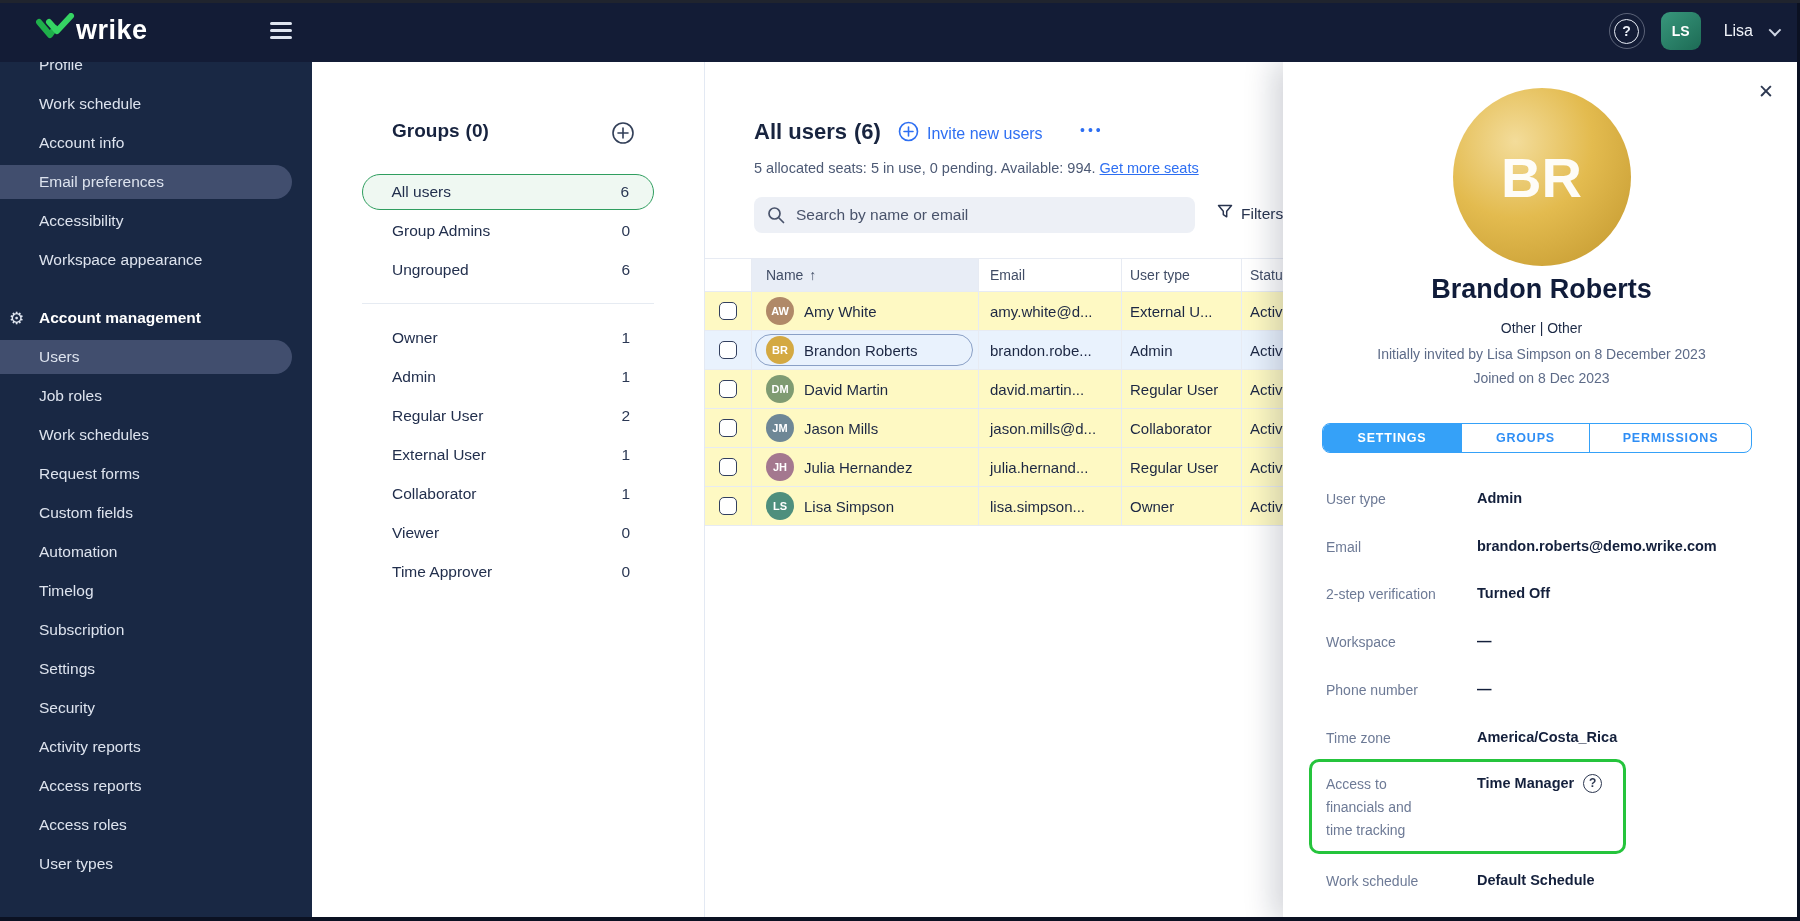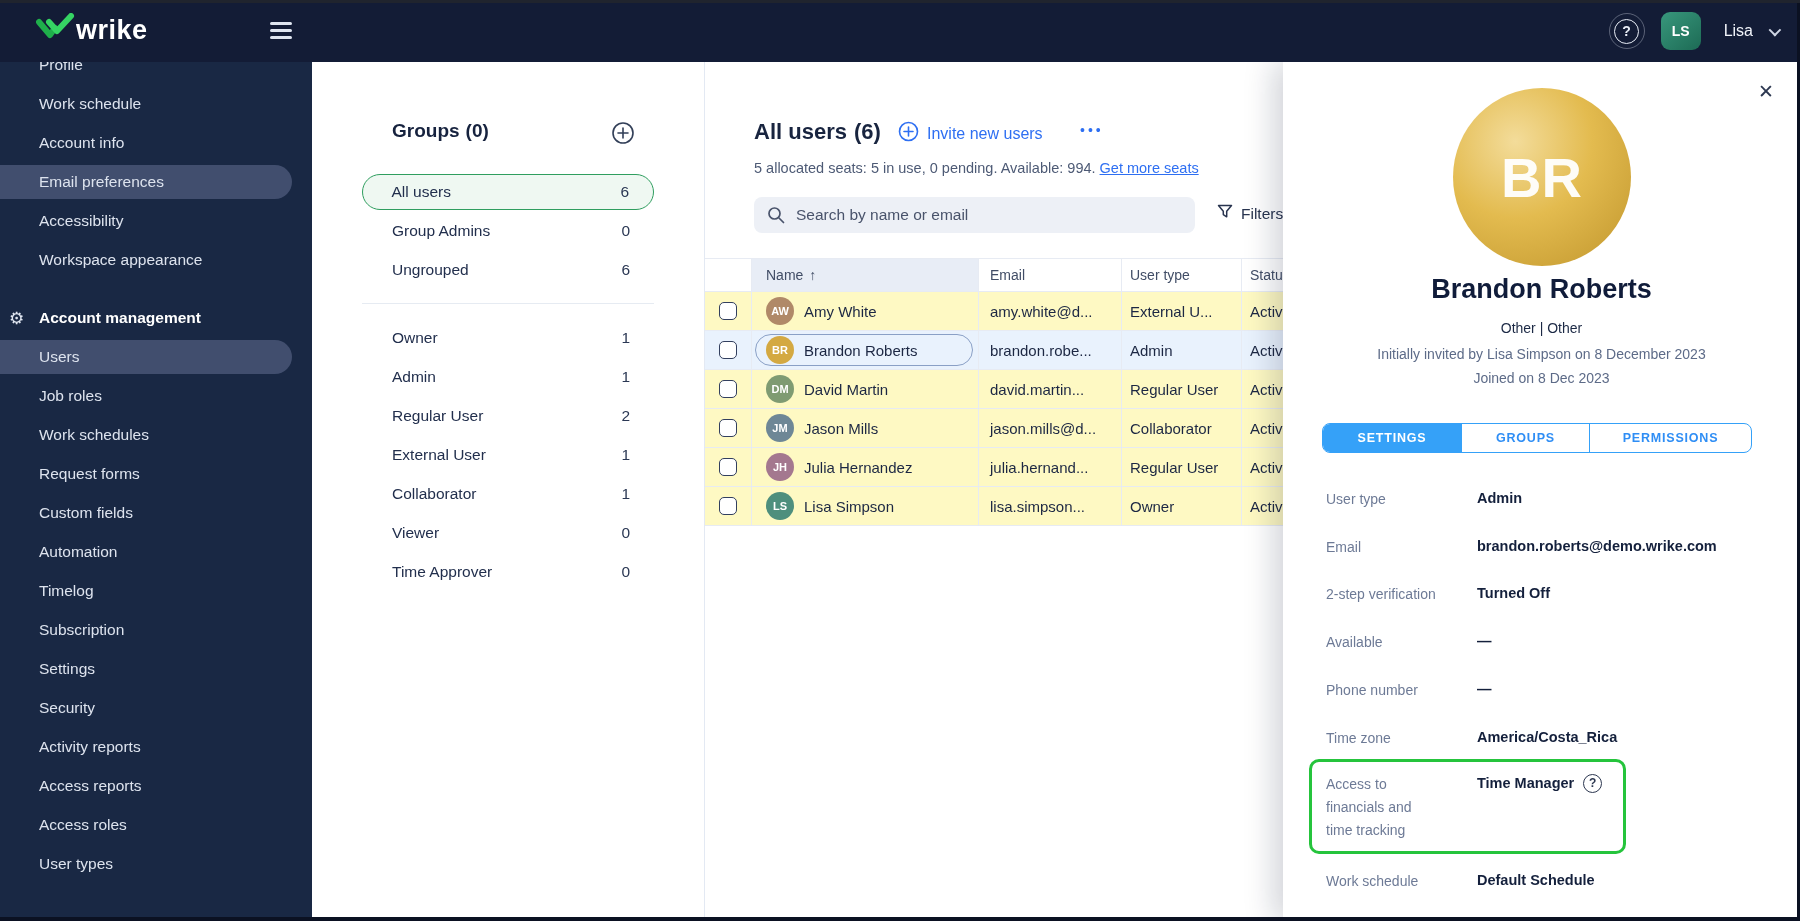--- a/index.html
+++ b/index.html
@@ -371,21 +371,21 @@
     </div>
     <div class="field" style="top:474px">
       <div class="f-label">Email</div>
       <div class="f-value">brandon.roberts@demo.wrike.com</div>
     </div>
     <div class="field" style="top:521px">
       <div class="f-label">2-step verification</div>
       <div class="f-value">Turned Off</div>
     </div>
     <div class="field" style="top:569px">
-      <div class="f-label">Available</div>
+      <div class="f-label">Workspace</div>
       <div class="f-value">—</div>
     </div>
     <div class="field" style="top:617px">
       <div class="f-label">Phone number</div>
       <div class="f-value">—</div>
     </div>
     <div class="field" style="top:665px">
       <div class="f-label">Time zone</div>
       <div class="f-value">America/Costa_Rica</div>
     </div>

